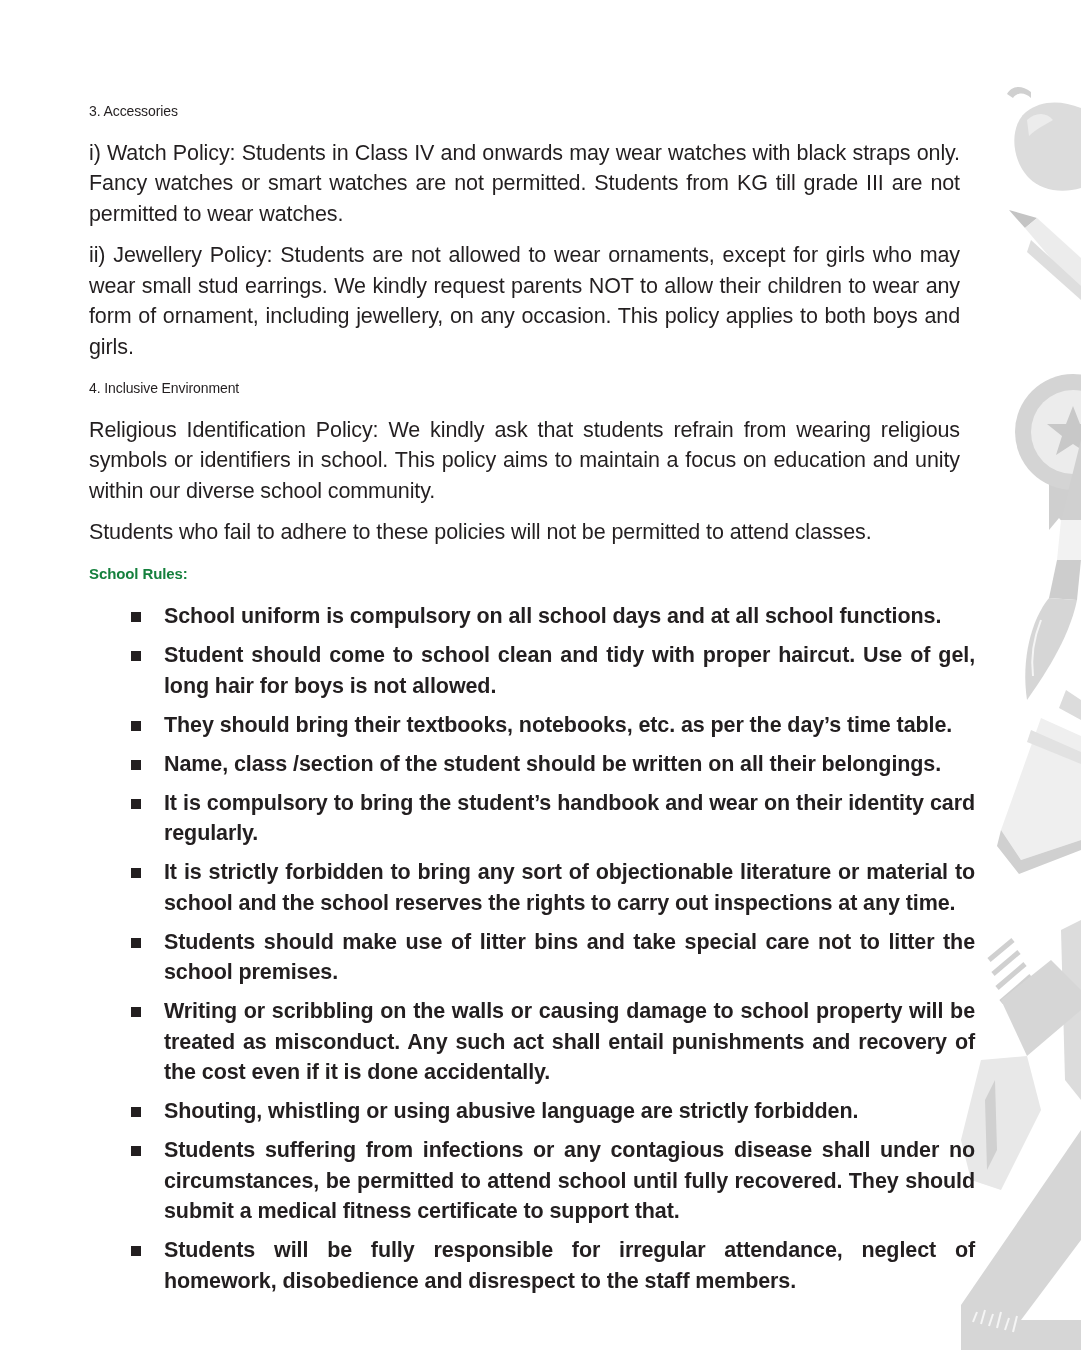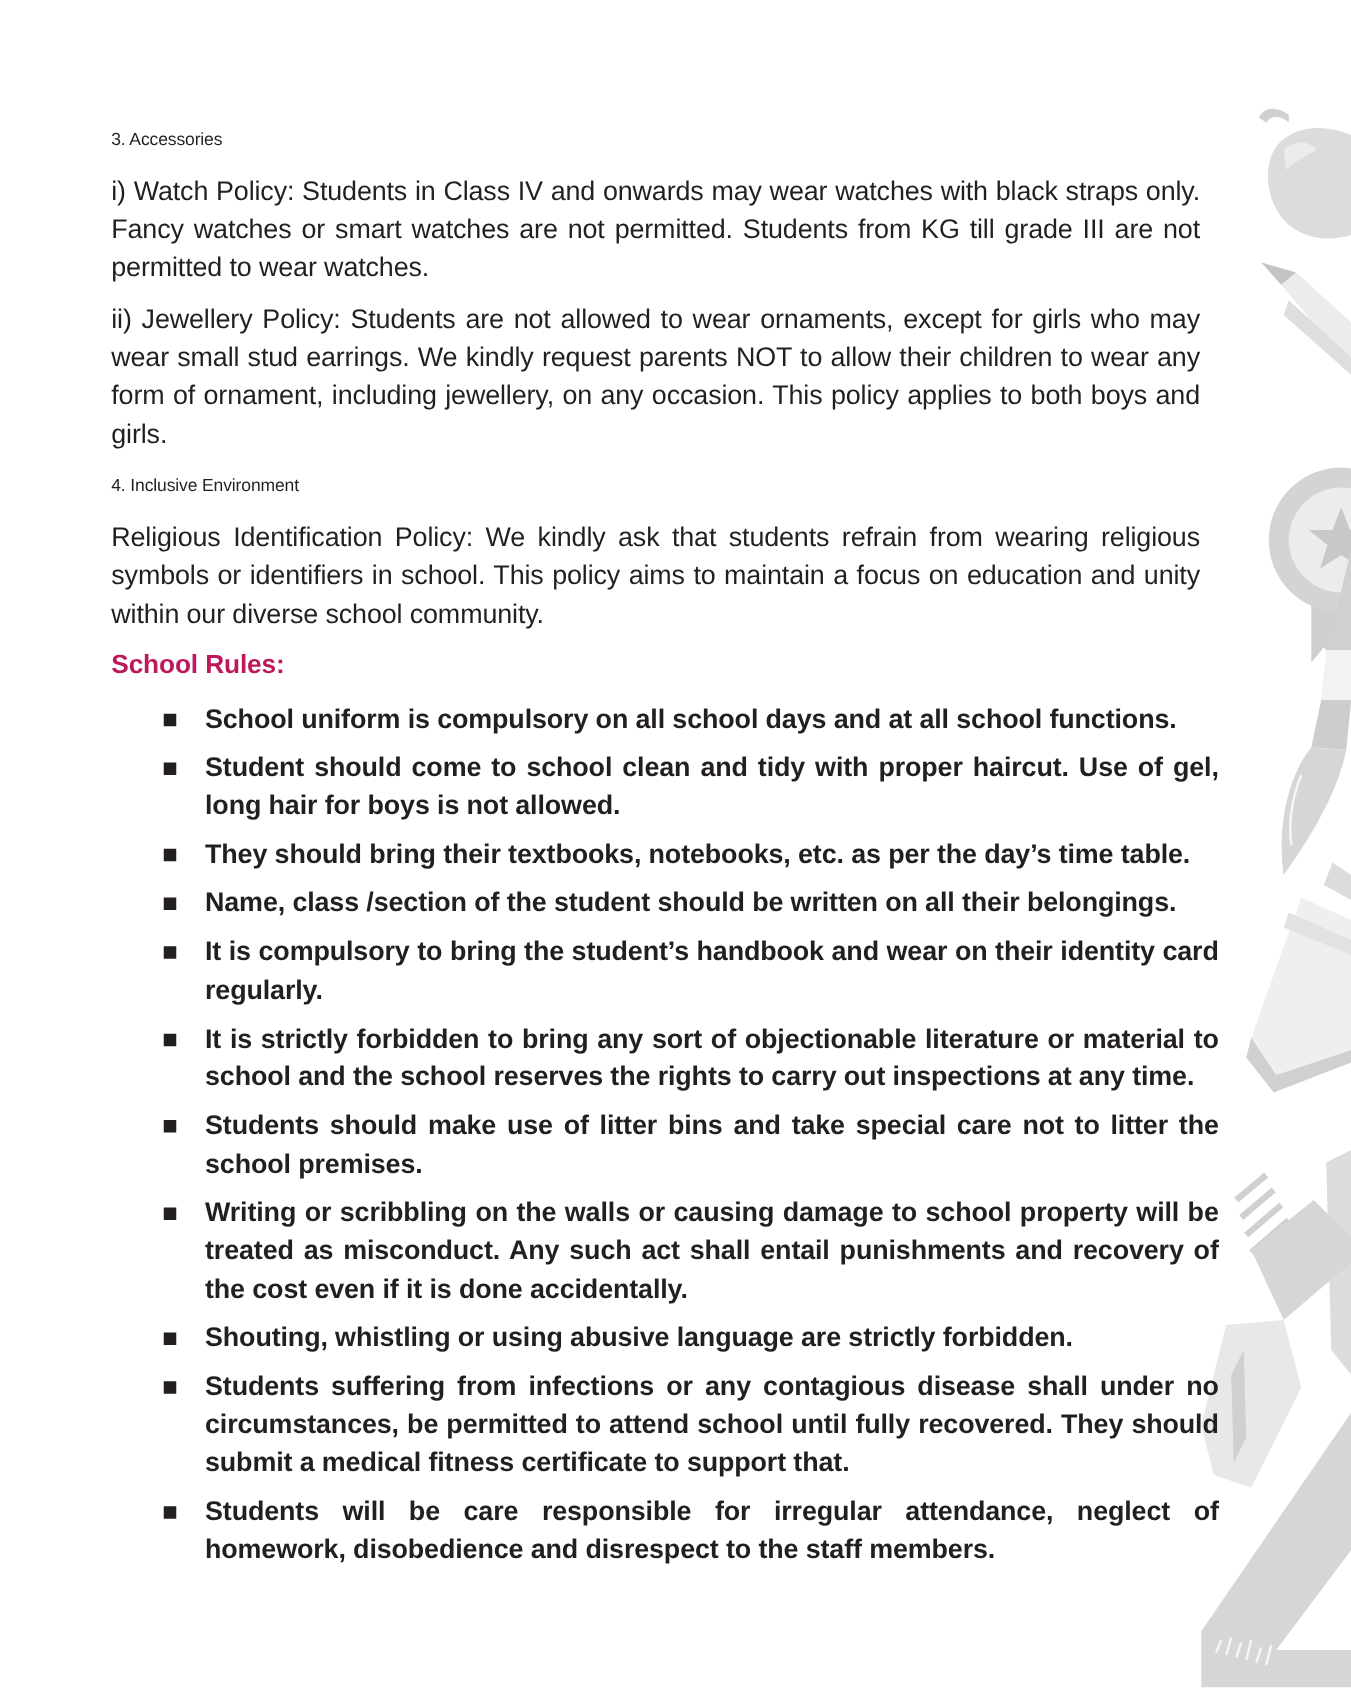--- a/index.html
+++ b/index.html
@@ -30,22 +30,22 @@
       font-weight: normal;
       font-size: 14px;
     }
     .para {
       margin: 0 15px 11px 0;
       text-align: justify;
     }
     .rules-heading {
       margin: 4px 0 12px 0;
       font-weight: bold;
-      font-size: 21px;
-      color: #be185d;
+      font-size: 15px;
+      color: #15803d;
     }
     .rules-list {
       list-style: none;
       margin: 0;
       padding: 0 0 0 75px;
       font-weight: bold;
     }
     .rules-list li {
       position: relative;
       margin: 0 0 8.5px 0;
@@ -139,32 +139,33 @@
 
   <section>
     <p class="section-heading">3. Accessories</p>
     <p class="para">i) Watch Policy: Students in Class IV and onwards may wear watches with black straps only. Fancy watches or smart watches are not permitted. Students from KG till grade III are not permitted to wear watches.</p>
     <p class="para">ii) Jewellery Policy: Students are not allowed to wear ornaments, except for girls who may wear small stud earrings. We kindly request parents NOT to allow their children to wear any form of ornament, including jewellery, on any occasion. This policy applies to both boys and girls.</p>
   </section>
 
   <section>
     <p class="section-heading">4. Inclusive Environment</p>
     <p class="para">Religious Identification Policy: We kindly ask that students refrain from wearing religious symbols or identifiers in school. This policy aims to maintain a focus on education and unity within our diverse school community.</p>
+    <p class="para">Students who fail to adhere to these policies will not be permitted to attend classes.</p>
   </section>
 
   <section>
     <h2 class="rules-heading">School Rules:</h2>
     <ul class="rules-list">
       <li><span class="bullet"></span><span>School uniform is compulsory on all school days and at all school functions.</span></li>
       <li><span class="bullet"></span><span>Student should come to school clean and tidy with proper haircut. Use of gel, long hair for boys is not allowed.</span></li>
       <li><span class="bullet"></span><span>They should bring their textbooks, notebooks, etc. as per the day’s time table.</span></li>
       <li><span class="bullet"></span><span>Name, class /section of the student should be written on all their belongings.</span></li>
       <li><span class="bullet"></span><span>It is compulsory to bring the student’s handbook and wear on their identity card regularly.</span></li>
       <li><span class="bullet"></span><span>It is strictly forbidden to bring any sort of objectionable literature or material to school and the school reserves the rights to carry out inspections at any time.</span></li>
       <li><span class="bullet"></span><span>Students should make use of litter bins and take special care not to litter the school premises.</span></li>
       <li><span class="bullet"></span><span>Writing or scribbling on the walls or causing damage to school property will be treated as misconduct. Any such act shall entail punishments and recovery of the cost even if it is done accidentally.</span></li>
       <li><span class="bullet"></span><span>Shouting, whistling or using abusive language are strictly forbidden.</span></li>
       <li><span class="bullet"></span><span>Students suffering from infections or any contagious disease shall under no circumstances, be permitted to attend school until fully recovered. They should submit a medical fitness certificate to support that.</span></li>
-      <li><span class="bullet"></span><span>Students will be care responsible for irregular attendance, neglect of homework, disobedience and disrespect to the staff members.</span></li>
+      <li><span class="bullet"></span><span>Students will be fully responsible for irregular attendance, neglect of homework, disobedience and disrespect to the staff members.</span></li>
     </ul>
   </section>
 
 </div>
 
 </body></html>

